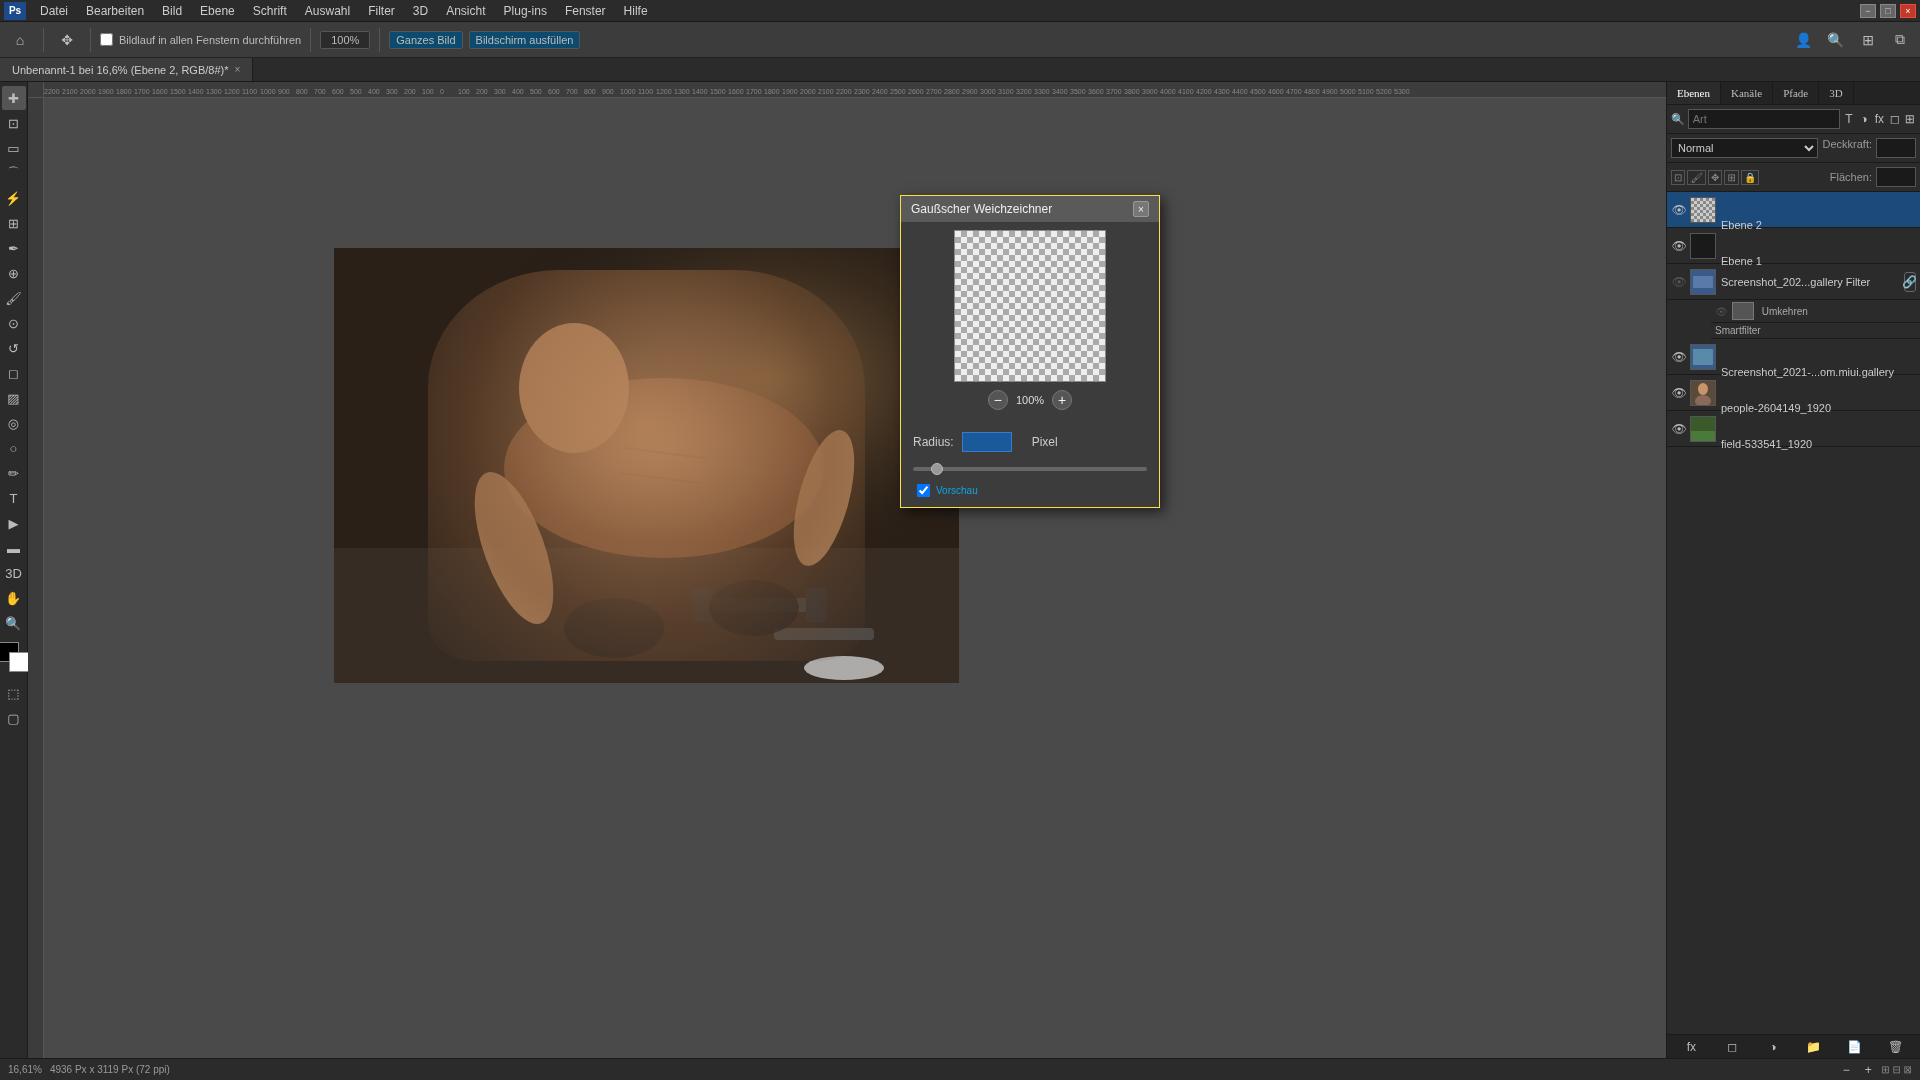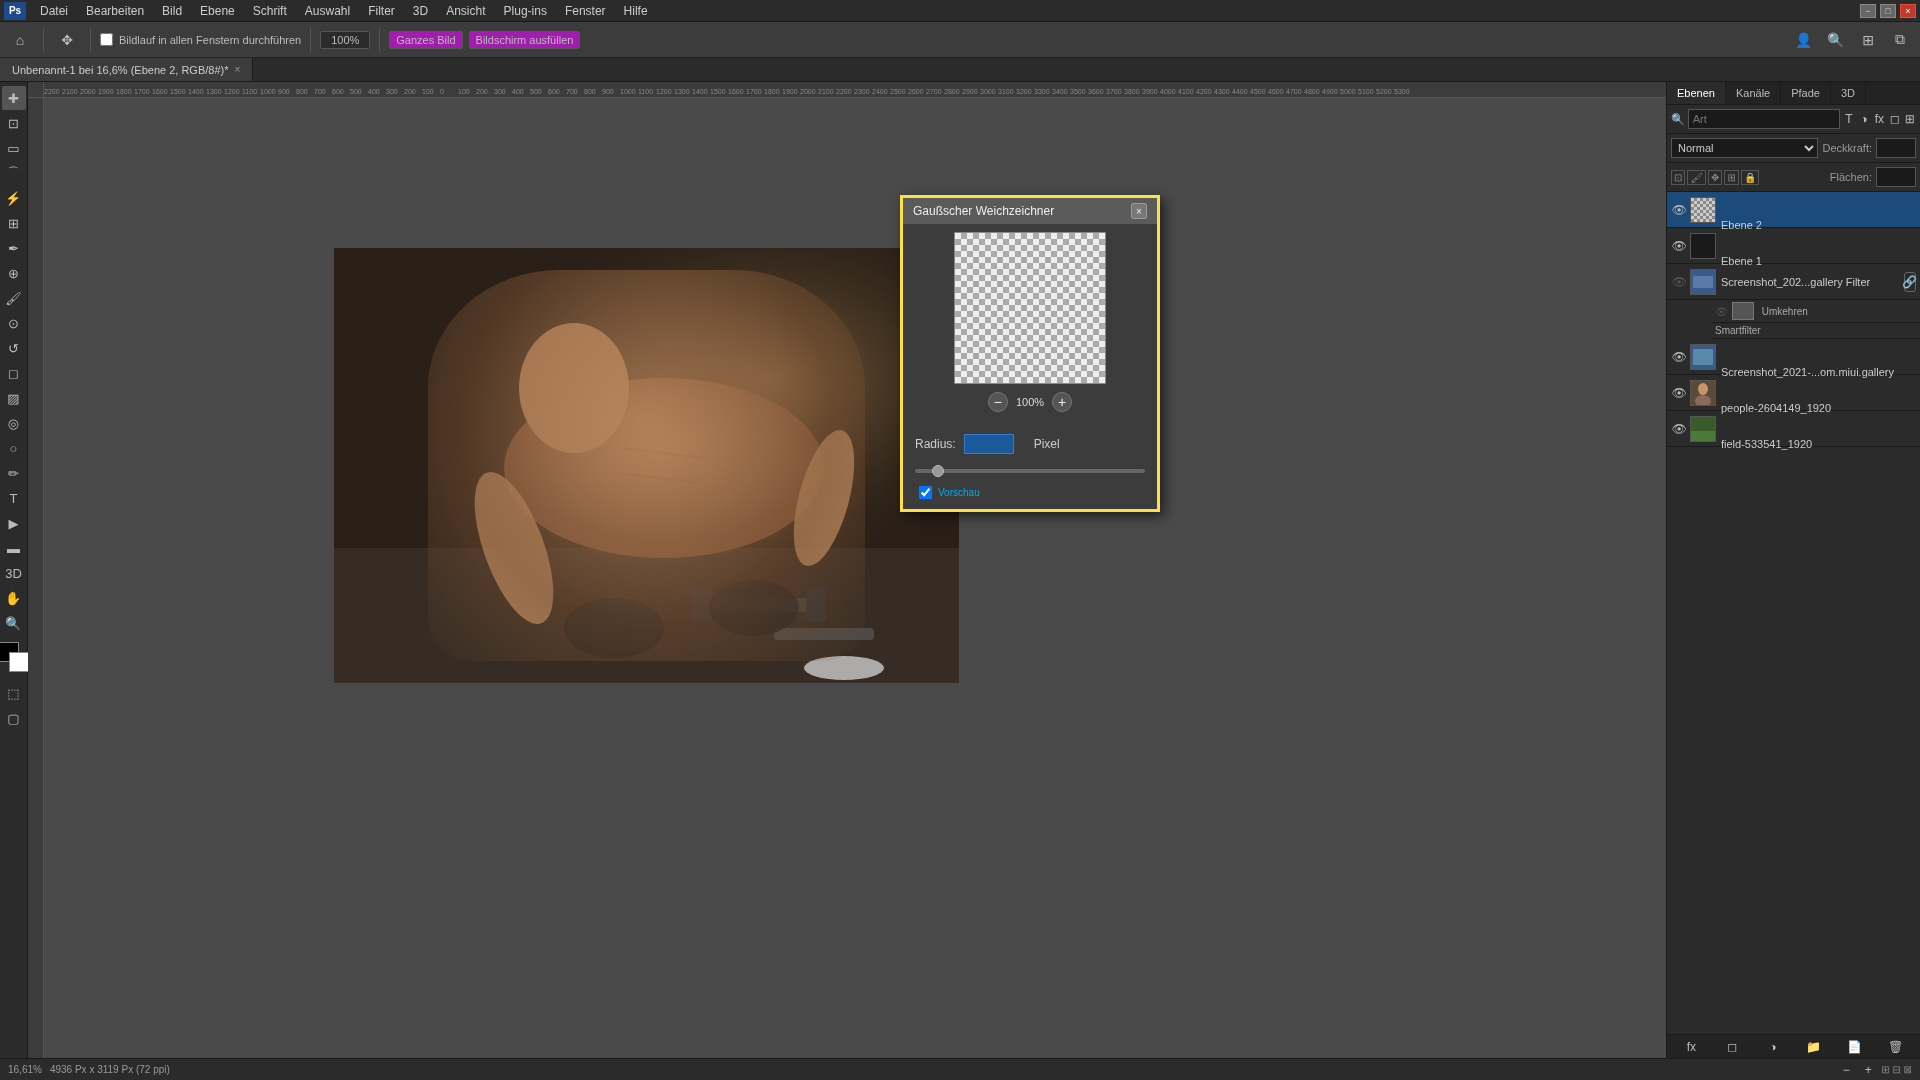--- a/index.html
+++ b/index.html
@@ -50,21 +50,21 @@
       display: flex; align-items: center; justify-content: center;
       color: #bbb;
       font-size: 14px;
       border-radius: 2px;
     }
     .toolbar-separator { width: 1px; height: 24px; background: #555; margin: 0 3px; }
     .toolbar-label {
       color: #bbb;
       font-size: 11px;
       padding: 2px 6px;
-      background: #a21caf;
+      background: #0c4a6e;
       border: 1px solid #555;
       border-radius: 2px;
       cursor: pointer;
     }
     .toolbar-zoom {
       color: #bbb;
       font-size: 11px;
       padding: 2px 6px;
       background: #2b2b2b;
       border: 1px solid #555;
@@ -207,20 +207,21 @@
       display: flex;
       background: #232323;
       border-bottom: 1px solid #1a1a1a;
     }
     .right-tab {
       padding: 5px 10px;
       font-size: 11px;
       color: #bbb;
       cursor: pointer;
       border-right: 1px solid #1a1a1a;
+      font-family: Liberation Serif, serif;
     }
     .right-tab.active { background: #2b2b2b; color: #fff; }
     #layers-search {
       padding: 4px;
       display: flex;
       align-items: center;
       gap: 3px;
       border-bottom: 1px solid #1a1a1a;
     }
     .search-input {
@@ -237,21 +238,20 @@
       background: transparent;
       border: none;
       color: #bbb;
       cursor: pointer;
       font-size: 12px;
       display: flex; align-items: center; justify-content: center;
     }
     #layers-mode {
       padding: 4px;
       display: flex;
-      align-items: center;
       gap: 4px;
       border-bottom: 1px solid #1a1a1a;
     }
     .mode-select {
       flex: 1;
       background: #1a1a1a;
       border: 1px solid #555;
       color: #ccc;
       font-size: 11px;
       padding: 2px;
@@ -376,21 +376,21 @@
       color: #999;
     }
 
     
     #gaussian-dialog {
       position: absolute;
       top: 195px;
       left: 900px;
       width: 260px;
       background: #3c3c3c;
-      border: 3px solid #fde047;
+      border: 1px solid #fde047;
       box-shadow: 4px 4px 12px rgba(0,0,0,0.6);
       z-index: 1000;
     }
     #gaussian-titlebar {
       background: #5a5a5a;
       padding: 5px 10px;
       display: flex;
       align-items: center;
       justify-content: space-between;
       font-size: 12px;

